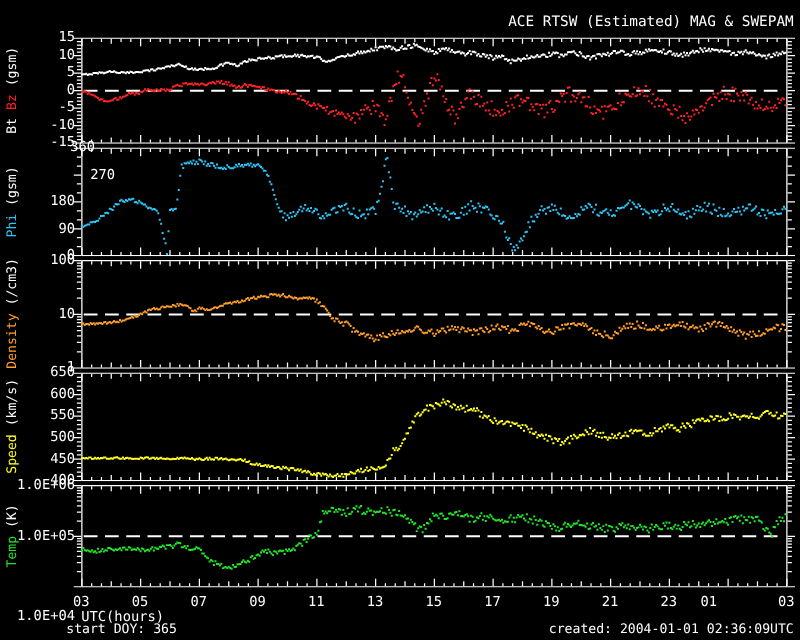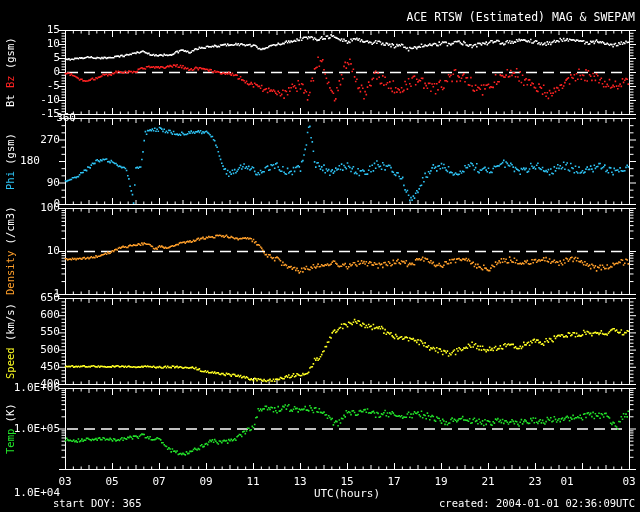--- a/index.html
+++ b/index.html
@@ -4,21 +4,21 @@
 <style>
   html,body{margin:0;padding:0;background:#000;}
   .screen{position:relative;width:640px;height:512px;background:#000;overflow:hidden;
           font-family:"DejaVu Sans Mono","Liberation Mono",monospace;color:#fff;}
   .title-row{position:absolute;top:10px;left:53px;right:5px;display:flex;
              justify-content:flex-end;font-size:11.5px;white-space:nowrap;}
   .ytick{position:absolute;left:0;width:60px;text-align:right;font-size:11px;line-height:12px;}
   .vlab{position:absolute;left:3px;width:15px;writing-mode:vertical-rl;transform:rotate(180deg);
         font-size:10.5px;text-align:center;white-space:nowrap;line-height:15px;}
   .xtick{position:absolute;top:475px;width:30px;text-align:center;font-size:11px;}
-  .xaxis-title{position:absolute;top:487px;left:65px;width:564px;text-align:center;font-size:11px;}
+  .xaxis-title{position:absolute;top:487px;left:65px;width:564px;text-align:left;font-size:11px;}
   .foot-left{position:absolute;top:497px;left:53px;font-size:10.5px;}
   .foot-right{position:absolute;top:497px;right:5px;font-size:10.5px;}
   svg.panel{position:absolute;left:56px;display:block;}
 </style>
 </head>
 <body>
 
 <div class="screen">
   <div class="title-row">
     <span>ACE RTSW (Estimated) MAG &amp; SWEPAM</span>
@@ -999,22 +999,22 @@
   <div id="ylabels">
       <div class="ytick" style="top: 24px;">15</div>
       <div class="ytick" style="top: 38px;">10</div>
       <div class="ytick" style="top: 52px;">5</div>
       <div class="ytick" style="top: 66px;">0</div>
       <div class="ytick" style="top: 80px;">-5</div>
       <div class="ytick" style="top: 94px;">-10</div>
       <div class="ytick" style="top: 108px;">-15</div>
       <div class="vlab" style="top: 30px; height: 85px;"><span style="color: rgb(255, 255, 255);">Bt </span><span style="color: rgb(255, 34, 34);">Bz</span><span style="color: rgb(255, 255, 255);"> (gsm)</span></div>
       <div class="ytick" style="top: 112px; margin-left: 16px;">360</div>
-      <div class="ytick" style="top: 133.5px;">270</div>
-      <div class="ytick" style="top: 155px; text-align: center;">180</div>
+      <div class="ytick" style="top: 133.5px; margin-left: 32px;">270</div>
+      <div class="ytick" style="top: 155px;">180</div>
       <div class="ytick" style="top: 176.5px;">90</div>
       <div class="ytick" style="top: 198px;">0</div>
       <div class="vlab" style="top: 118px; height: 87px;"><span style="color: rgb(46, 196, 245);">Phi</span><span style="color: rgb(255, 255, 255);"> (gsm)</span></div>
       <div class="ytick" style="top: 202px;">100</div>
       <div class="ytick" style="top: 245px;">10</div>
       <div class="ytick" style="top: 288px;">1</div>
       <div class="vlab" style="top: 208px; height: 87px;"><span style="color: rgb(255, 159, 42);">Density</span><span style="color: rgb(255, 255, 255);"> (/cm3)</span></div>
       <div class="ytick" style="top: 292px;">650</div>
       <div class="ytick" style="top: 309.2px;">600</div>
       <div class="ytick" style="top: 326.4px;">550</div>

